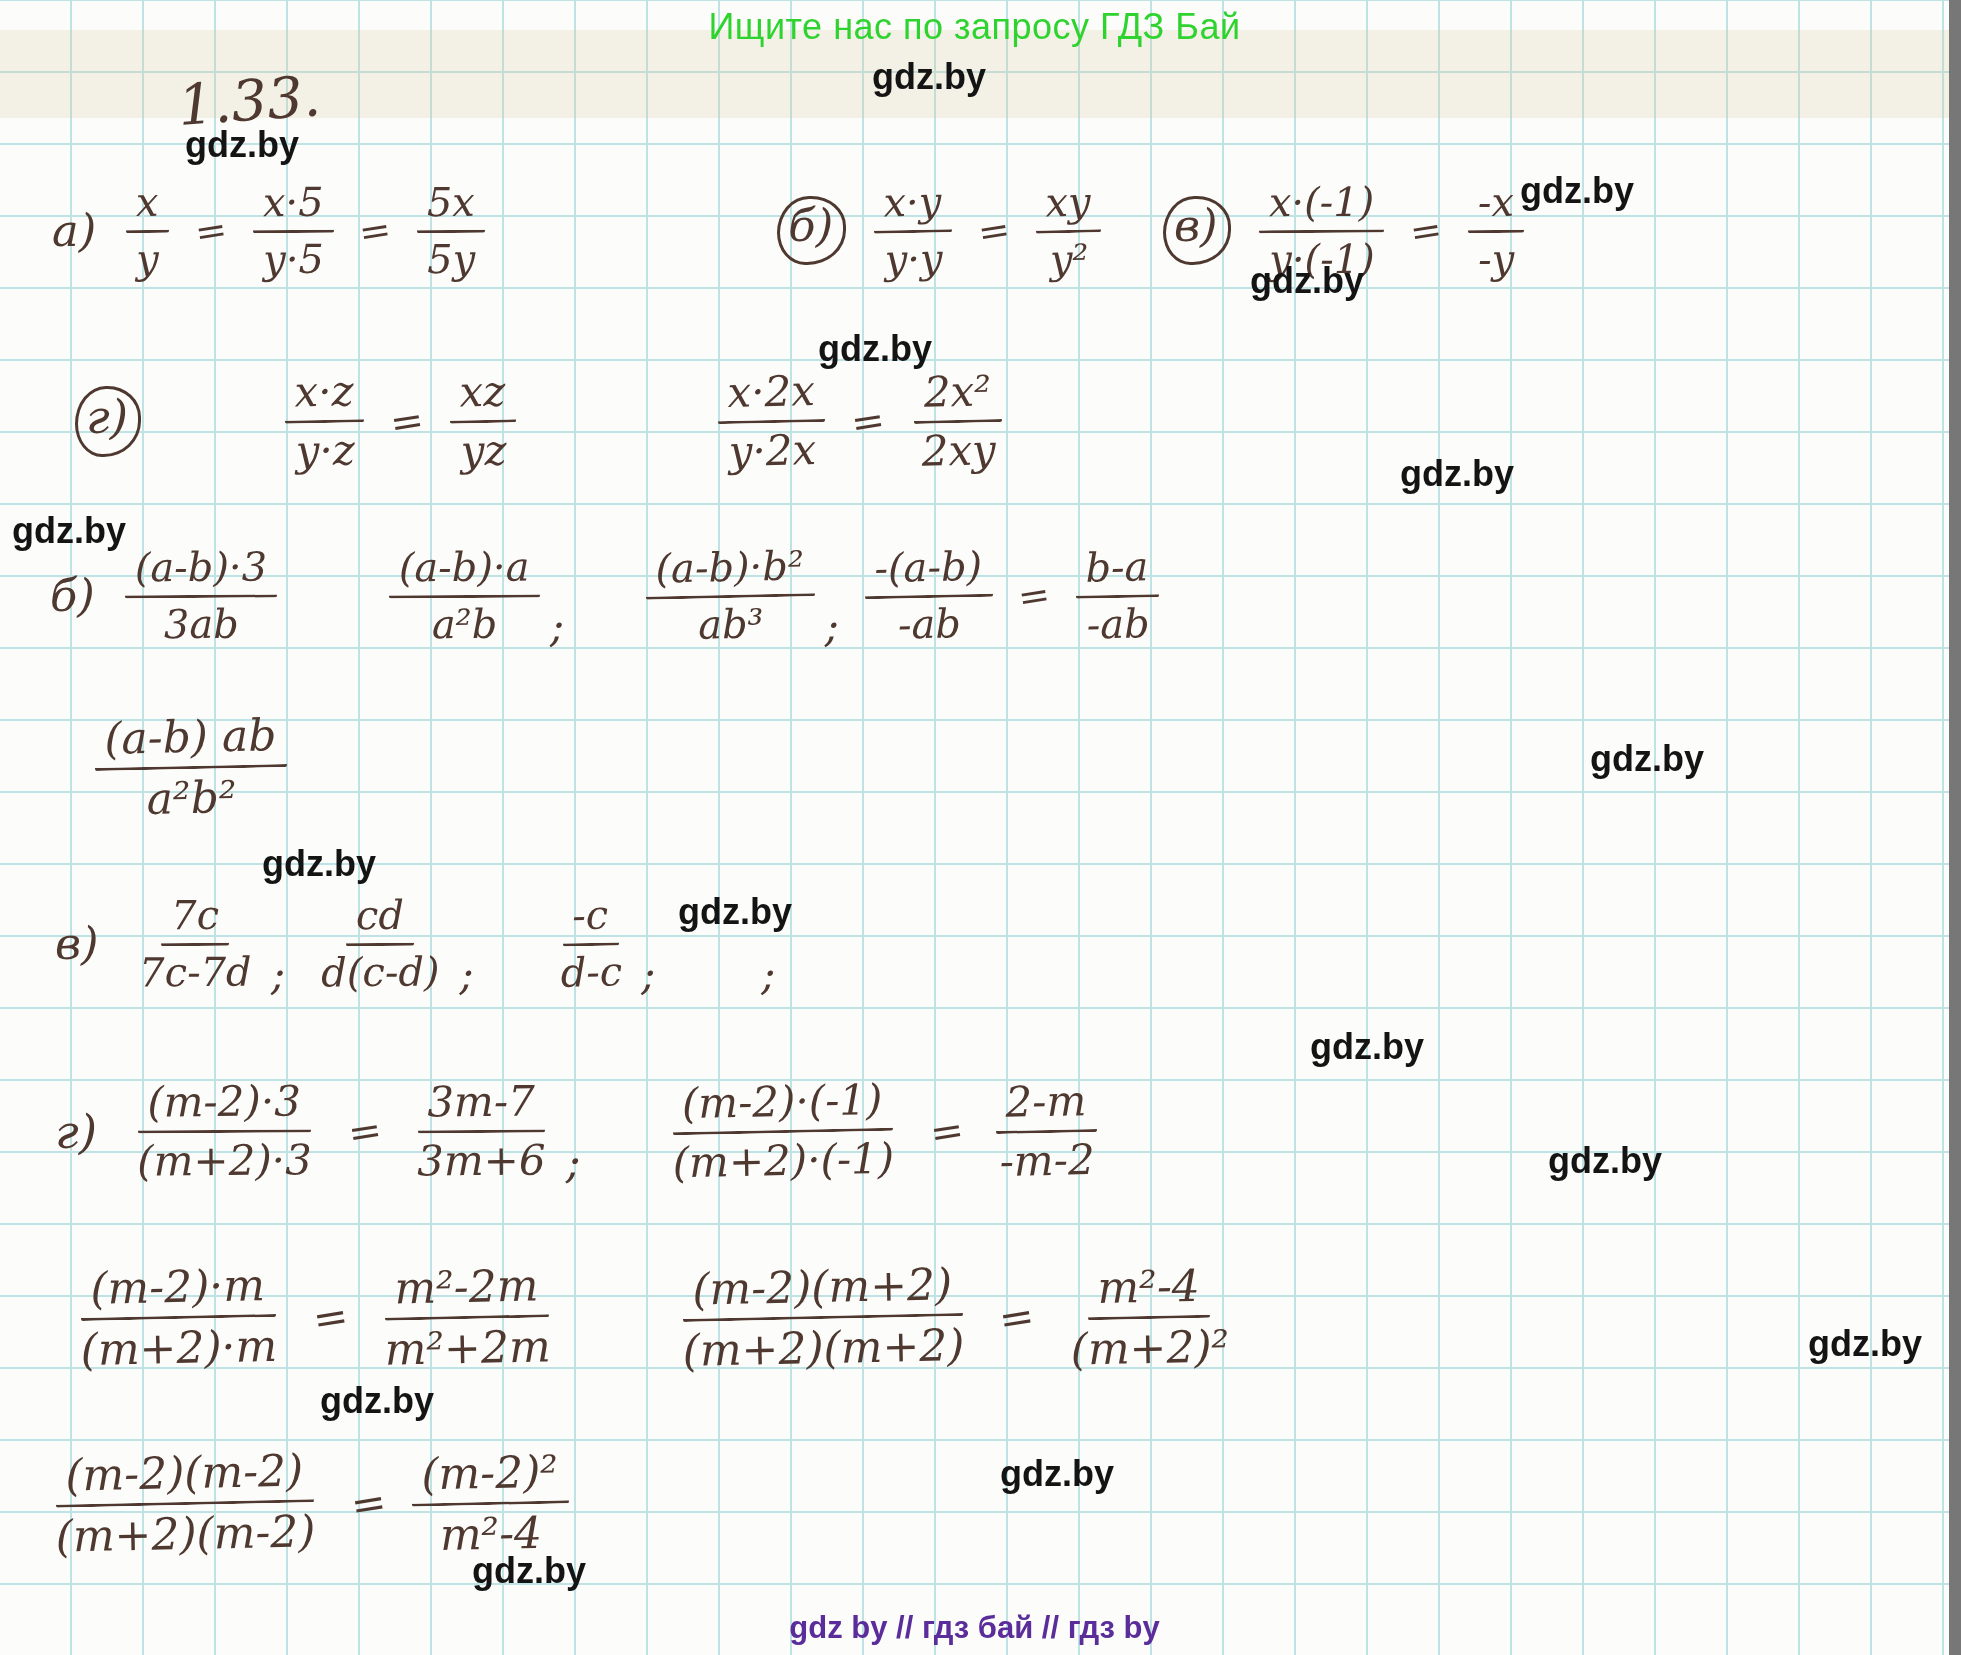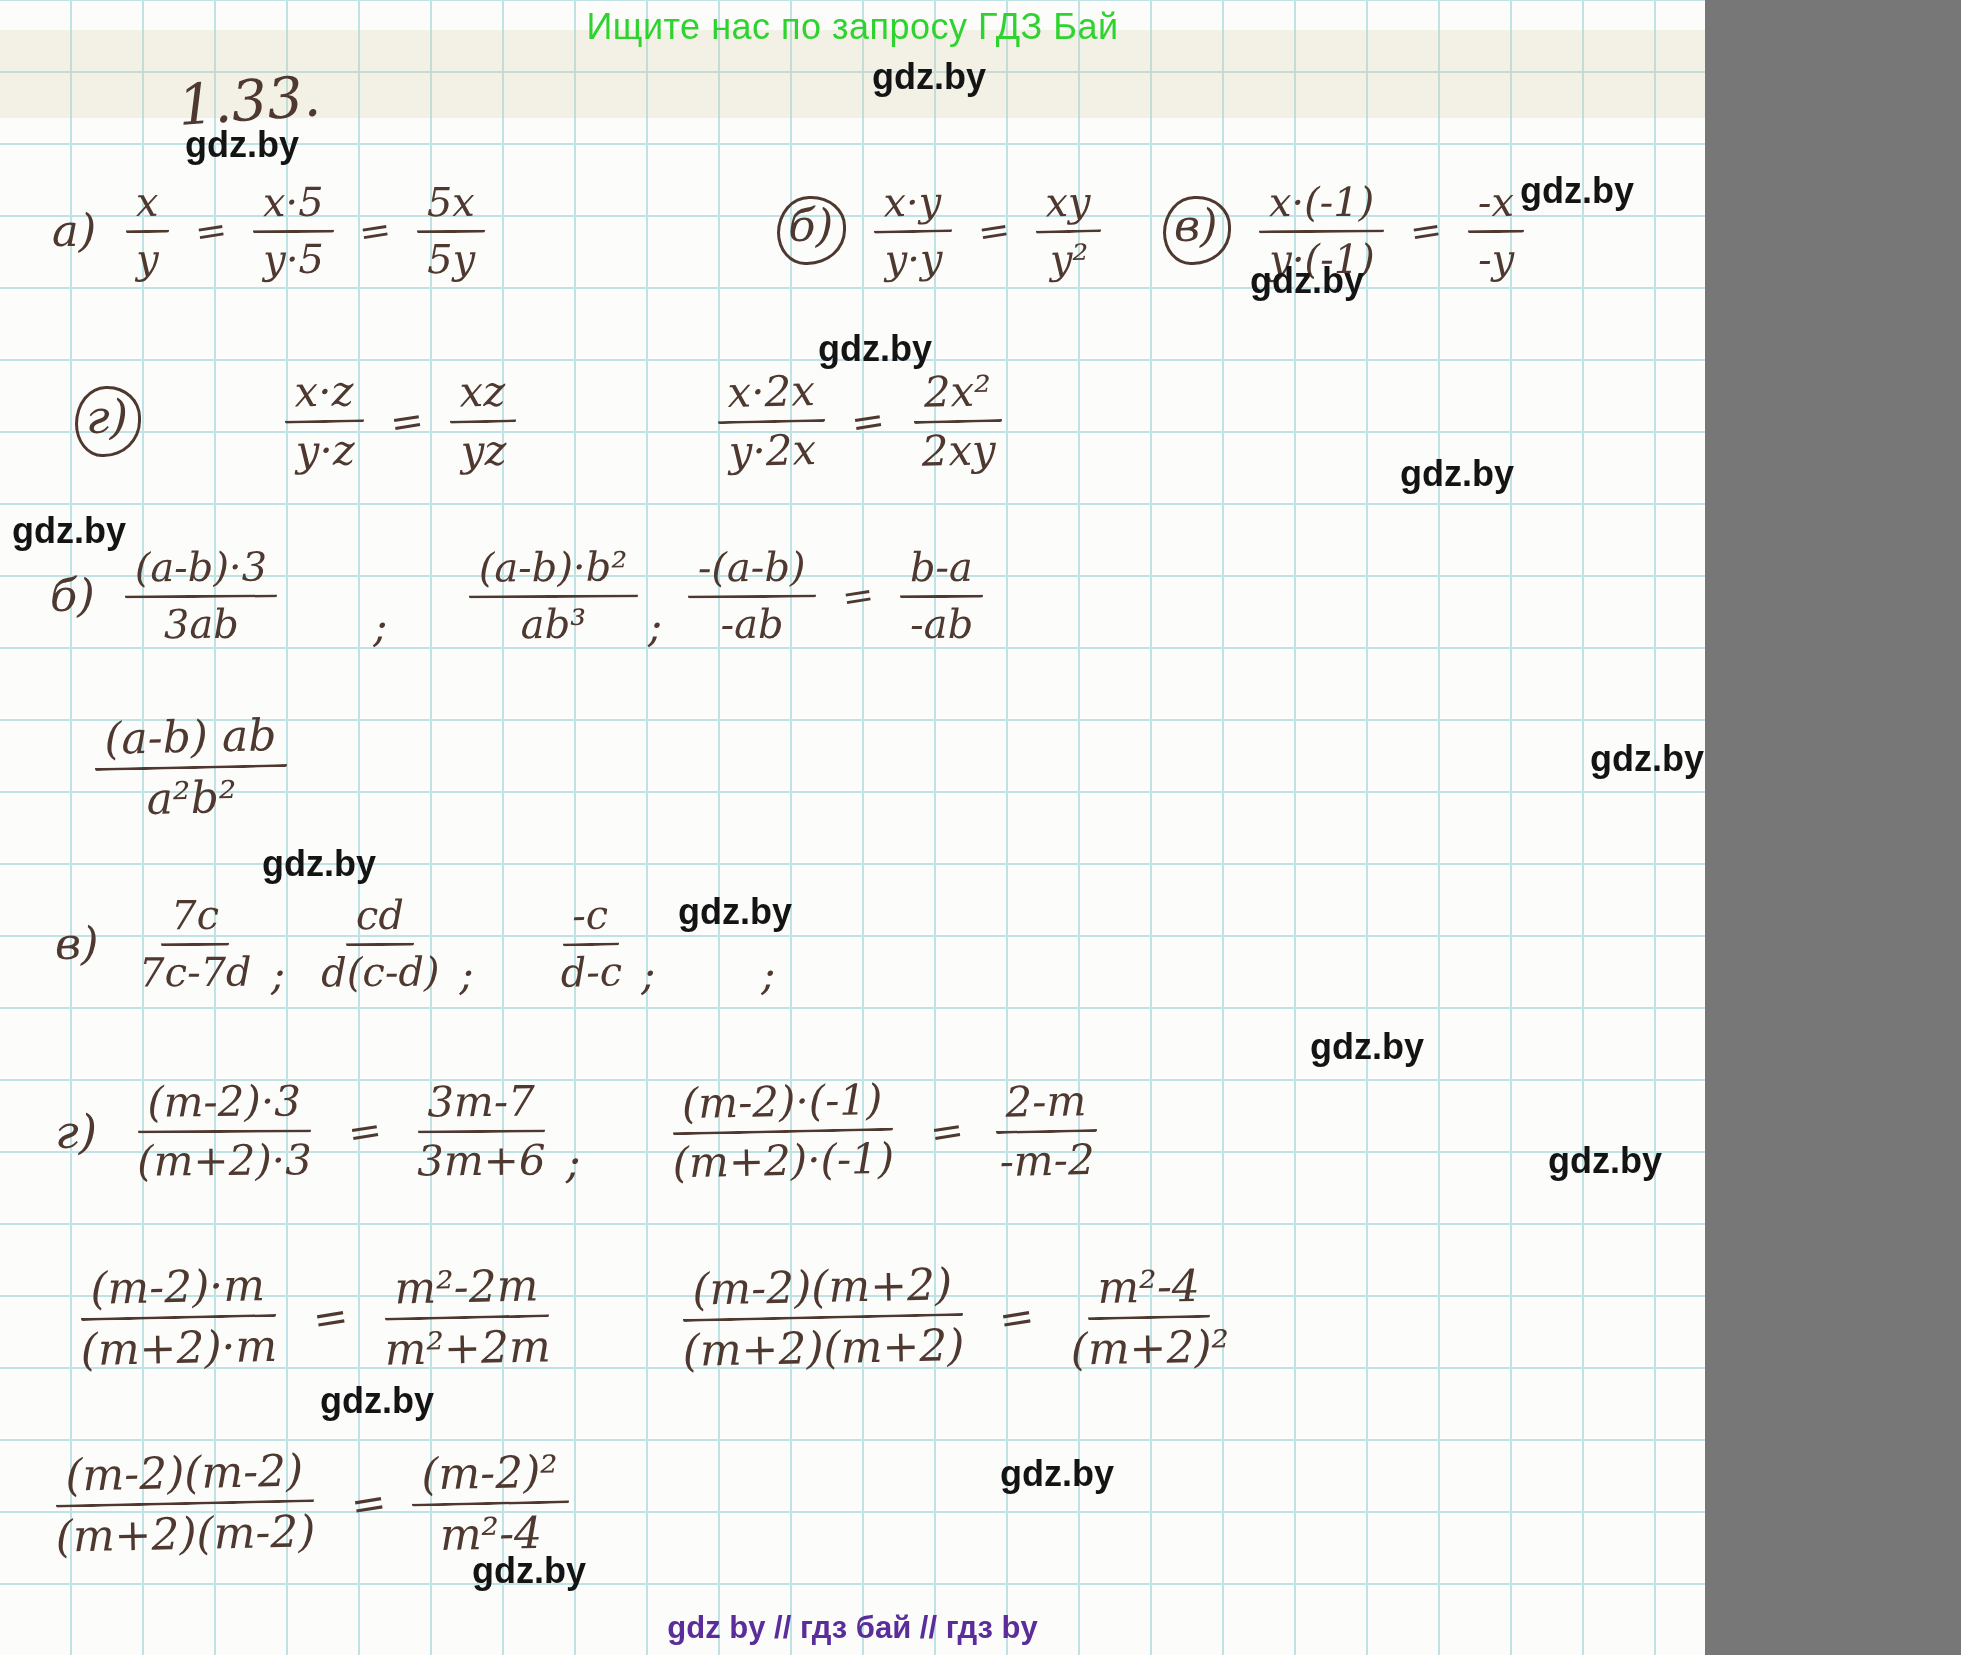--- a/index.html
+++ b/index.html
@@ -1,18 +1,18 @@
 <!DOCTYPE html>
 <html style="--title: #2fd32f; --footer: #5b2d9b; --ink: #4e382f; --grid: #bfe3e5; --paper: #fcfdfb;"><head>
 <meta charset="utf-8">
 <style>
   html,body { margin:0; padding:0; background:#777; }
   #paper {
     position:relative;
-    width:1705px; height:1655px;
+    width:1949px; height:1655px;
     overflow:hidden;
     background-color:var(--paper,#fcfdfb);
     background-image:
       repeating-linear-gradient(0deg,  transparent 0px, transparent 70px, var(--grid,#bfe3e5) 70px, var(--grid,#bfe3e5) 72px),
       repeating-linear-gradient(90deg, transparent 0px, transparent 70px, var(--grid,#bfe3e5) 70px, var(--grid,#bfe3e5) 72px);
     font-family:"Liberation Sans", sans-serif;
   }
   
   #paper::before {
     content:""; position:absolute; left:0; top:30px; width:100%; height:88px;
@@ -141,20 +141,24 @@
         <span class="den">2xy</span>
       </span>
     </div>
     <div class="math-row" style="top: 545px; left: 50px; font-size: 40px;">
       <span class="part-label">б)</span>
       <span class="frac">
         <span class="num">(a-b)·3</span>
         <span class="den">3ab</span>
       </span>
       <span class="spacer" style="width: 60px;"></span>
+      <span class="frac">
+        <span class="num">(a-b)·a</span>
+        <span class="den">a²b</span>
+      </span>
       <span class="op-semi">;</span>
       <span class="spacer" style="width: 30px;"></span>
       <span class="frac">
         <span class="num">(a-b)·b²</span>
         <span class="den">ab³</span>
       </span>
       <span class="op-semi">;</span>
       <span class="frac">
         <span class="num">-(a-b)</span>
         <span class="den">-ab</span>

